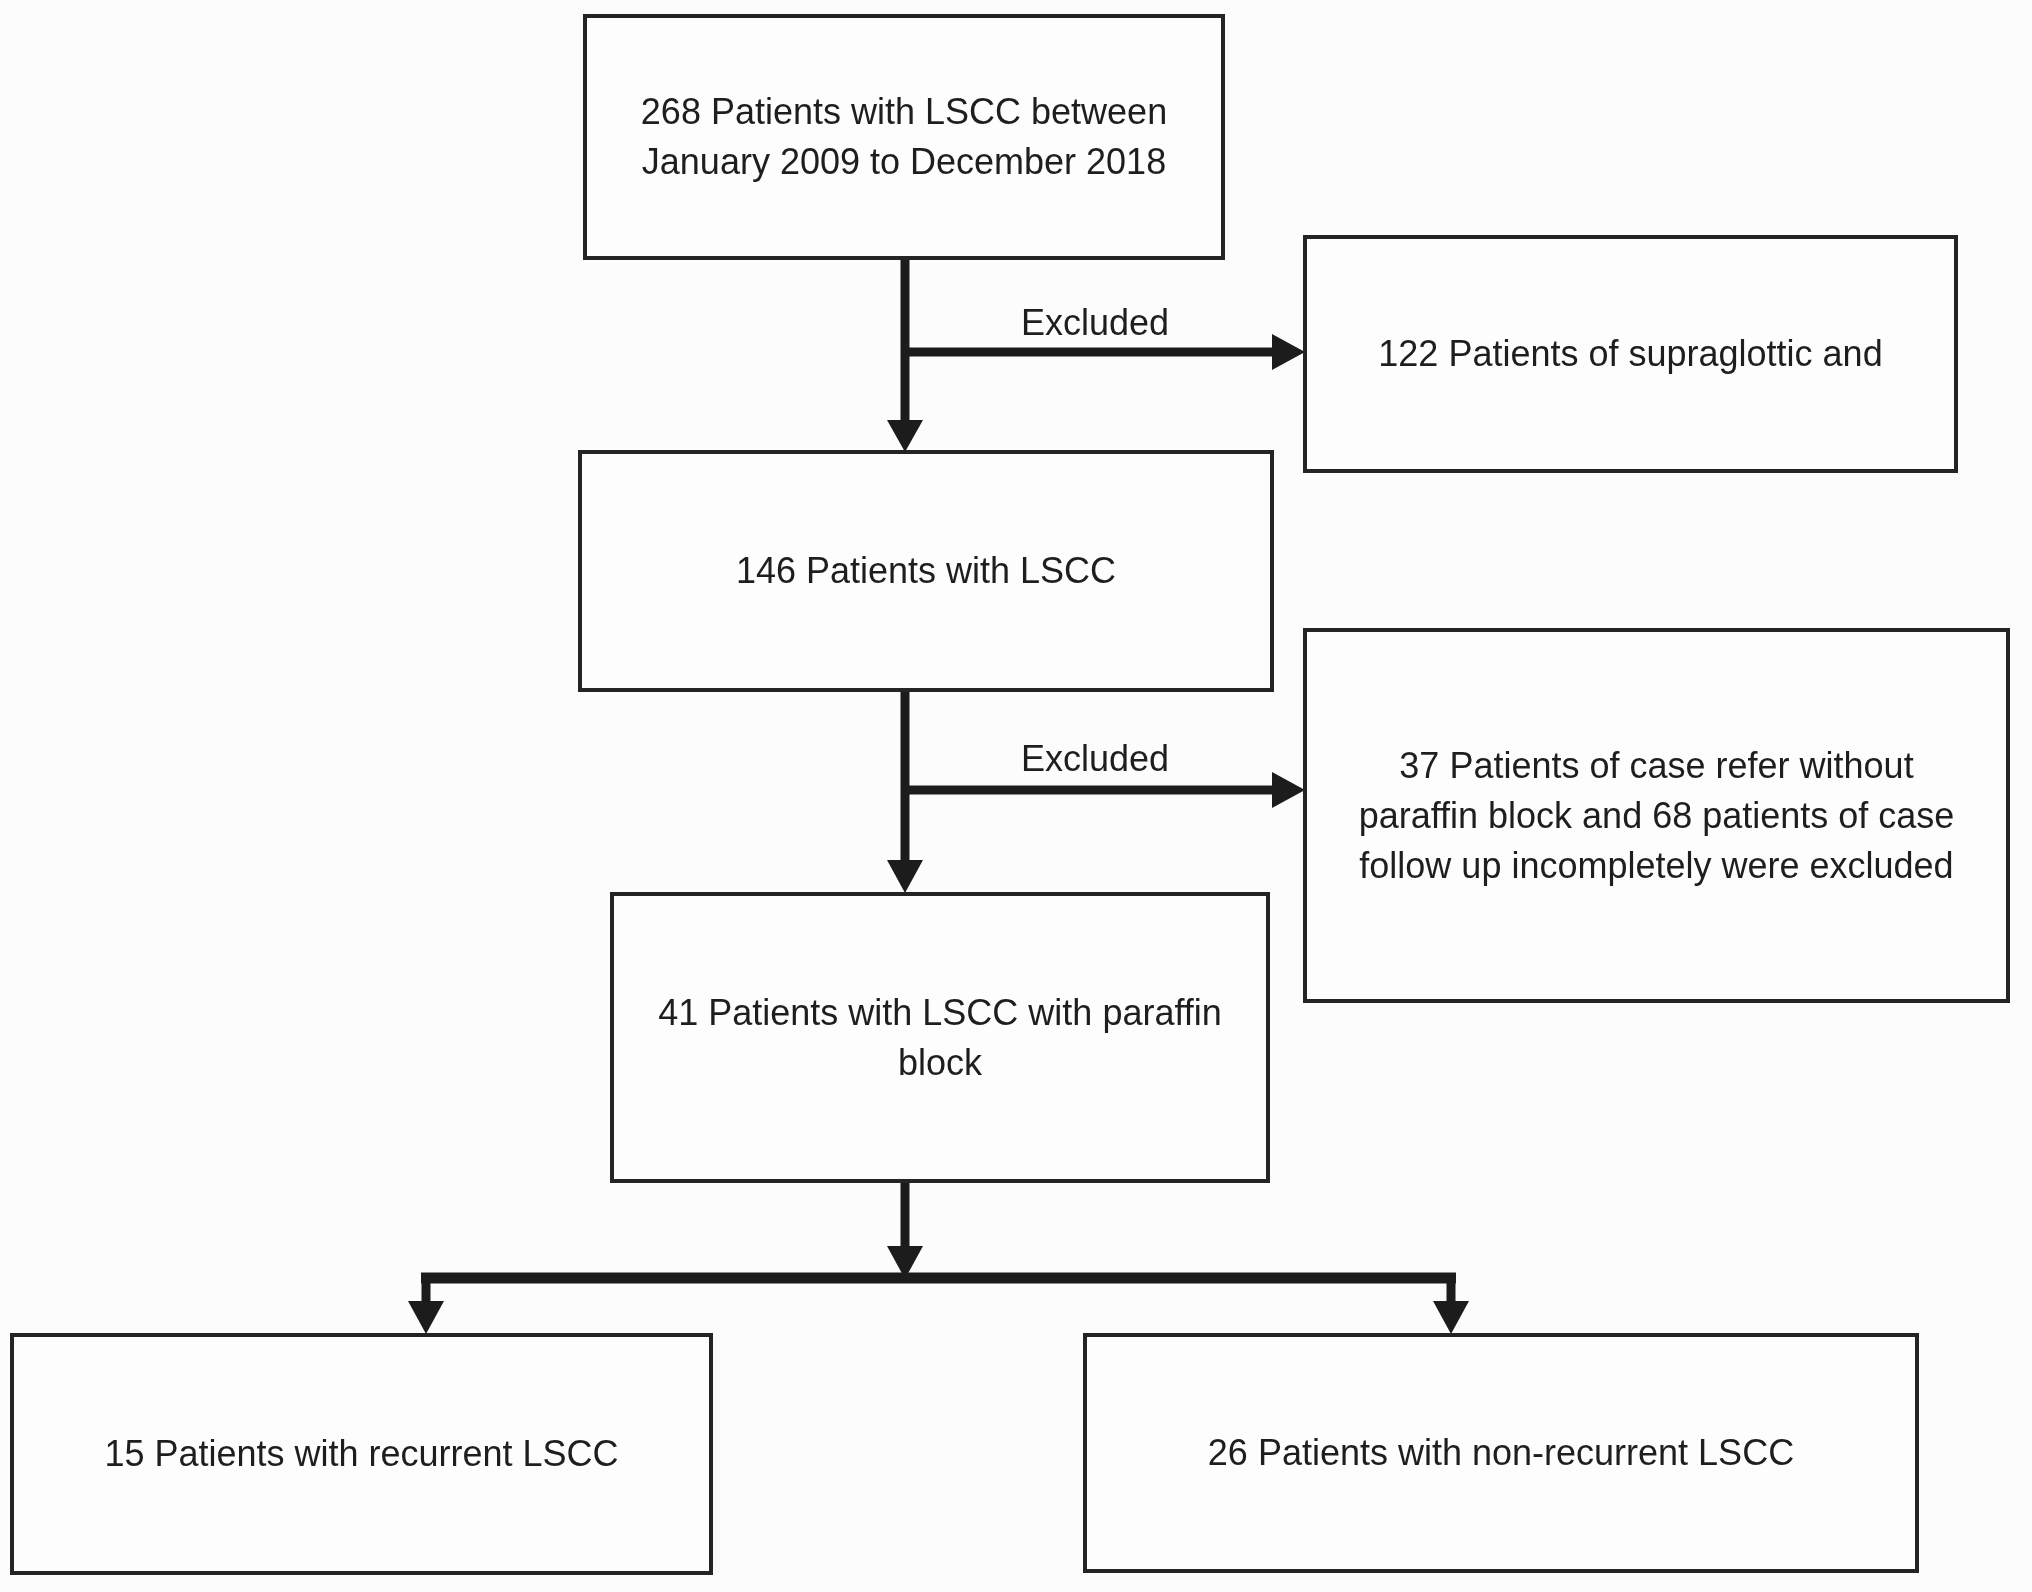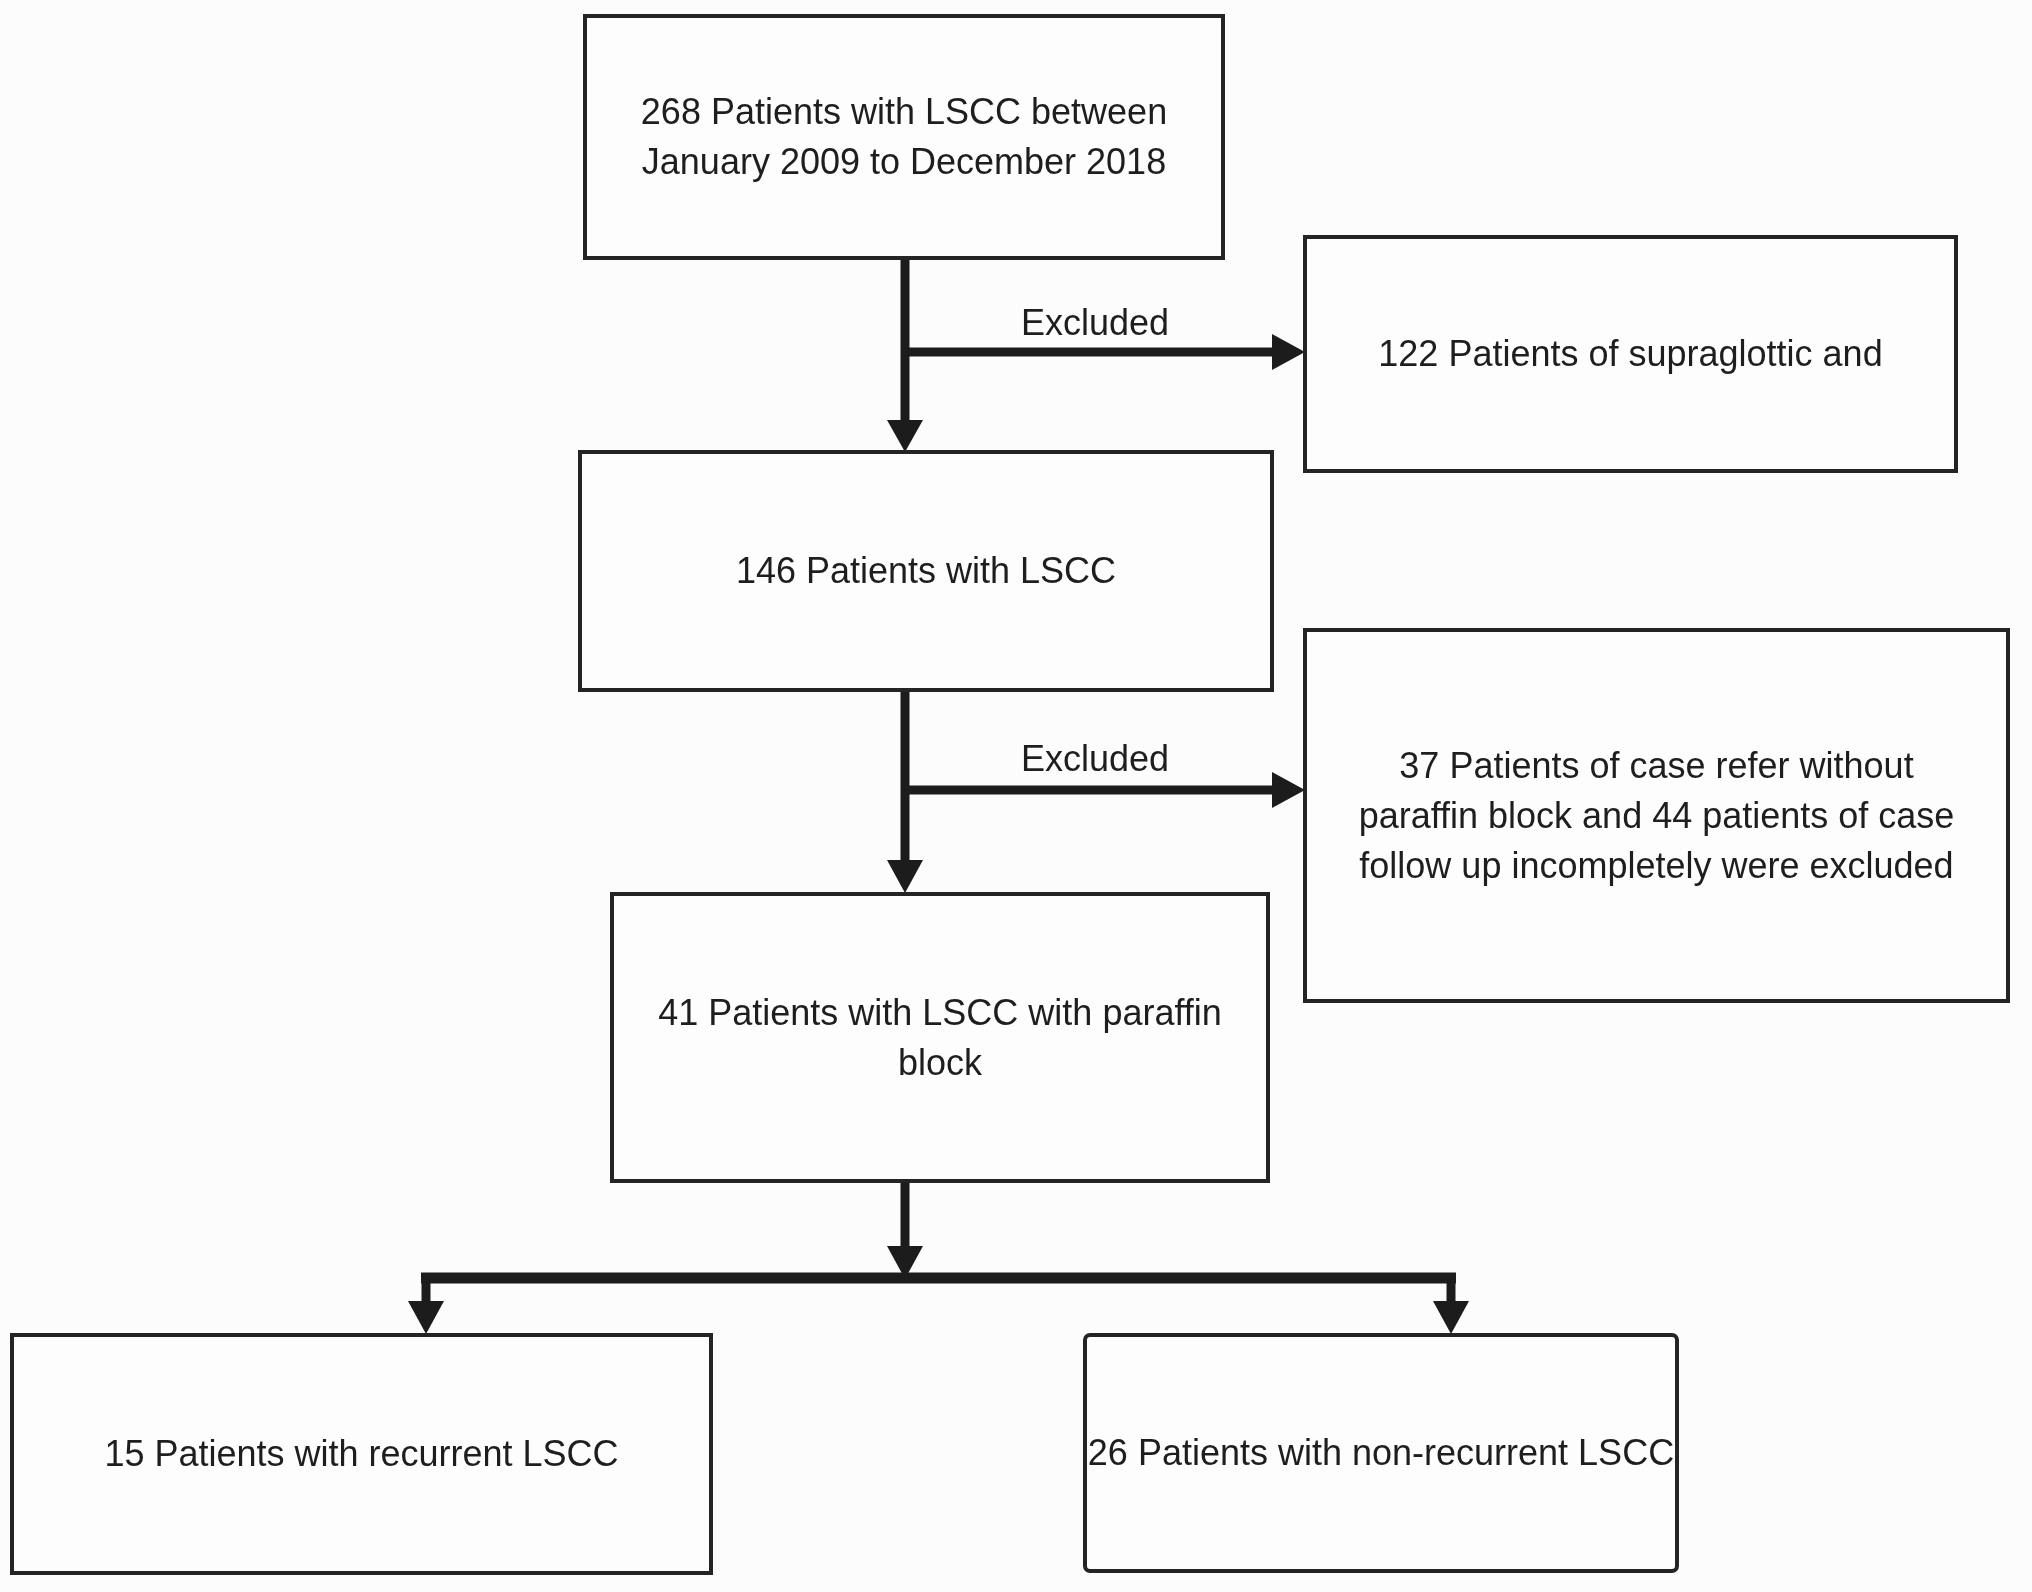--- a/index.html
+++ b/index.html
@@ -78,28 +78,28 @@
     <div>41 Patients with LSCC with paraffin</div>
     <div>block</div>
   </div>
 
   <div class="node" style="left:1303px;top:235px;width:655px;height:238px;">
     <div>122 Patients of supraglottic and</div>
   </div>
 
   <div class="node" style="left:1303px;top:628px;width:707px;height:375px;">
     <div>37 Patients of case refer without</div>
-    <div>paraffin block and 44 patients of case</div>
+    <div>paraffin block and 68 patients of case</div>
     <div>follow up incompletely were excluded</div>
   </div>
 
   <div class="node" style="left:10px;top:1333px;width:703px;height:242px;">
     <div>15 Patients with recurrent LSCC</div>
   </div>
 
-  <div class="node" style="left:1083px;top:1333px;width:596px;height:240px;border-radius:7px;">
+  <div class="node" style="left:1083px;top:1333px;width:836px;height:240px;">
     <div>26 Patients with non-recurrent LSCC</div>
   </div>
 
   <div class="edge-label" style="left:1021px;top:302px;">Excluded</div>
   <div class="edge-label" style="left:1021px;top:738px;">Excluded</div>
 
 </div>
 
 </body></html>

